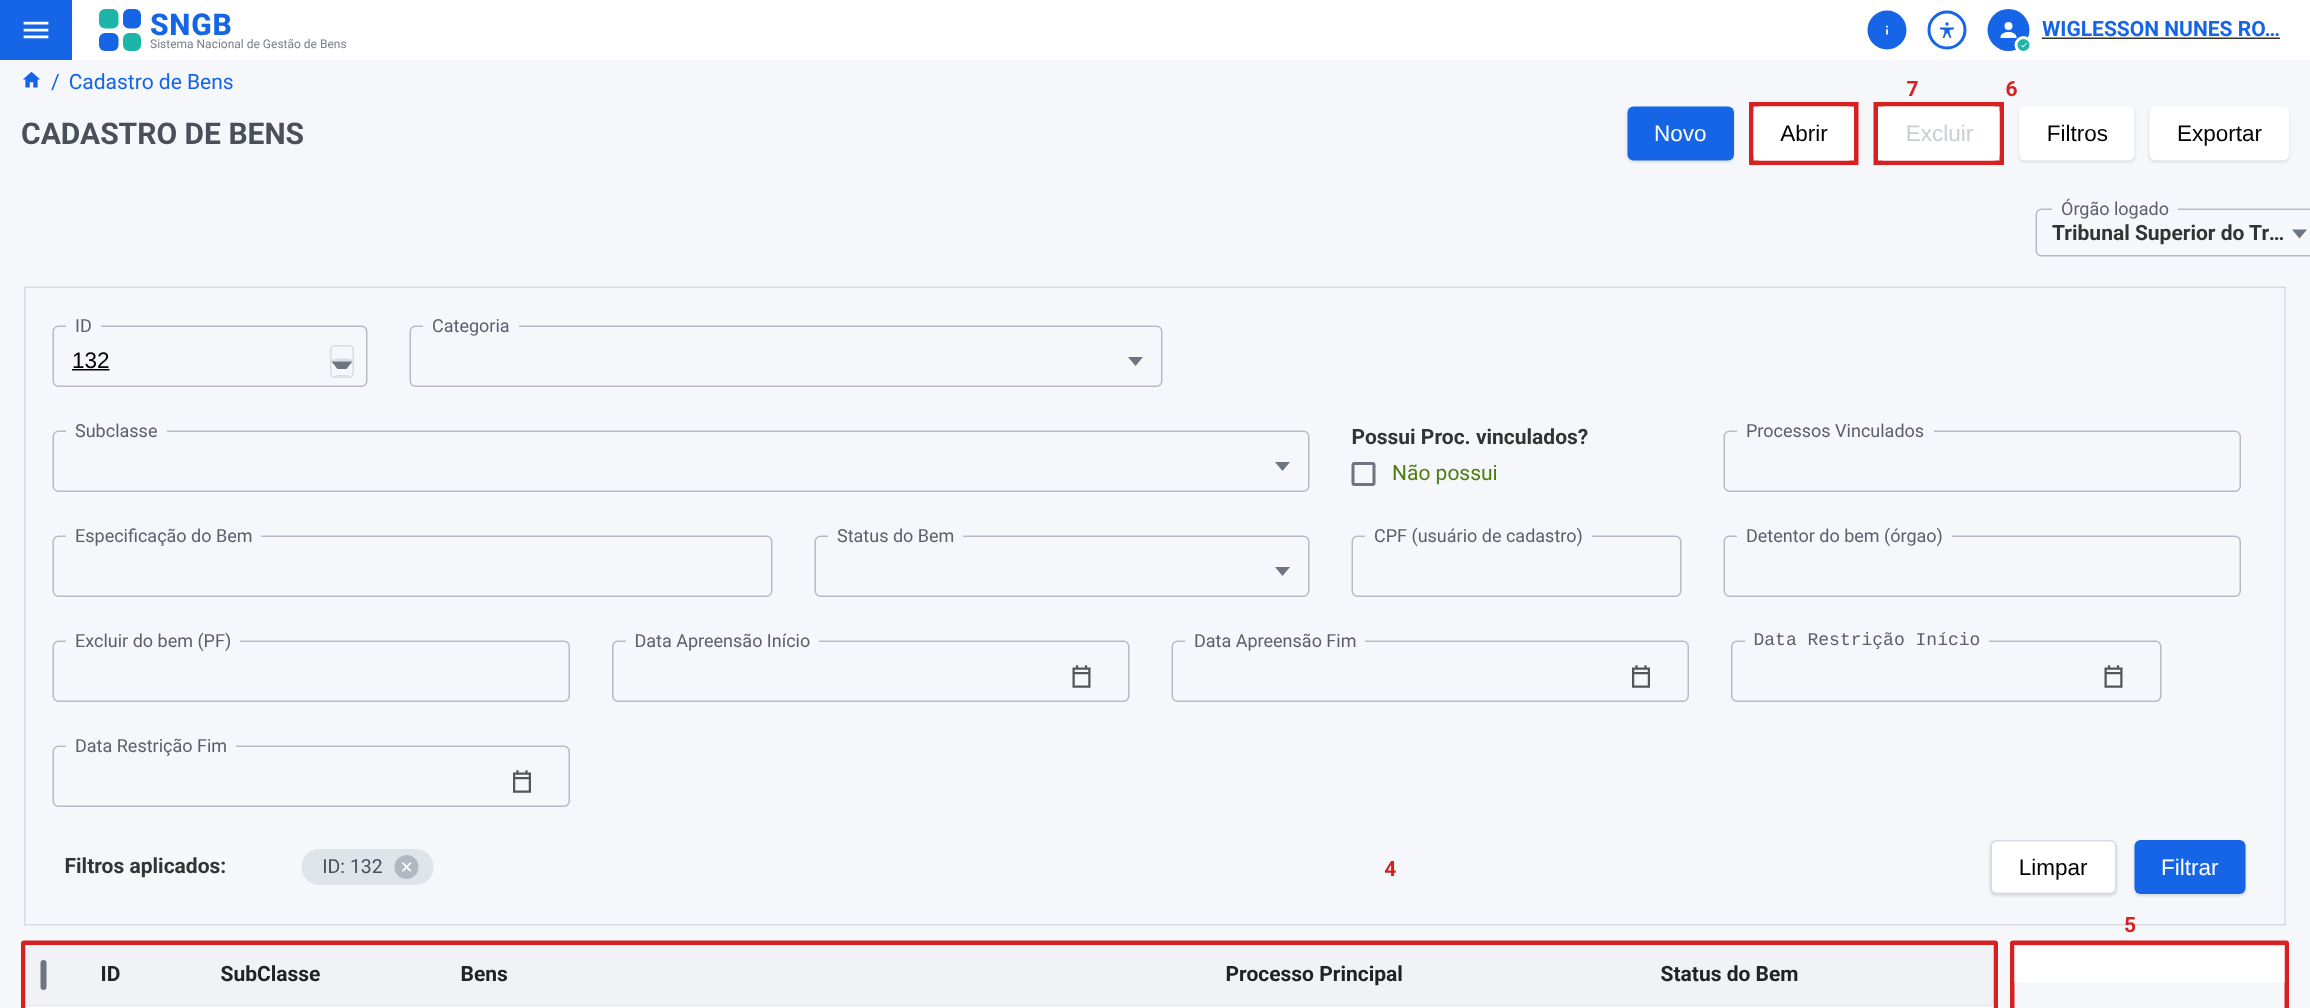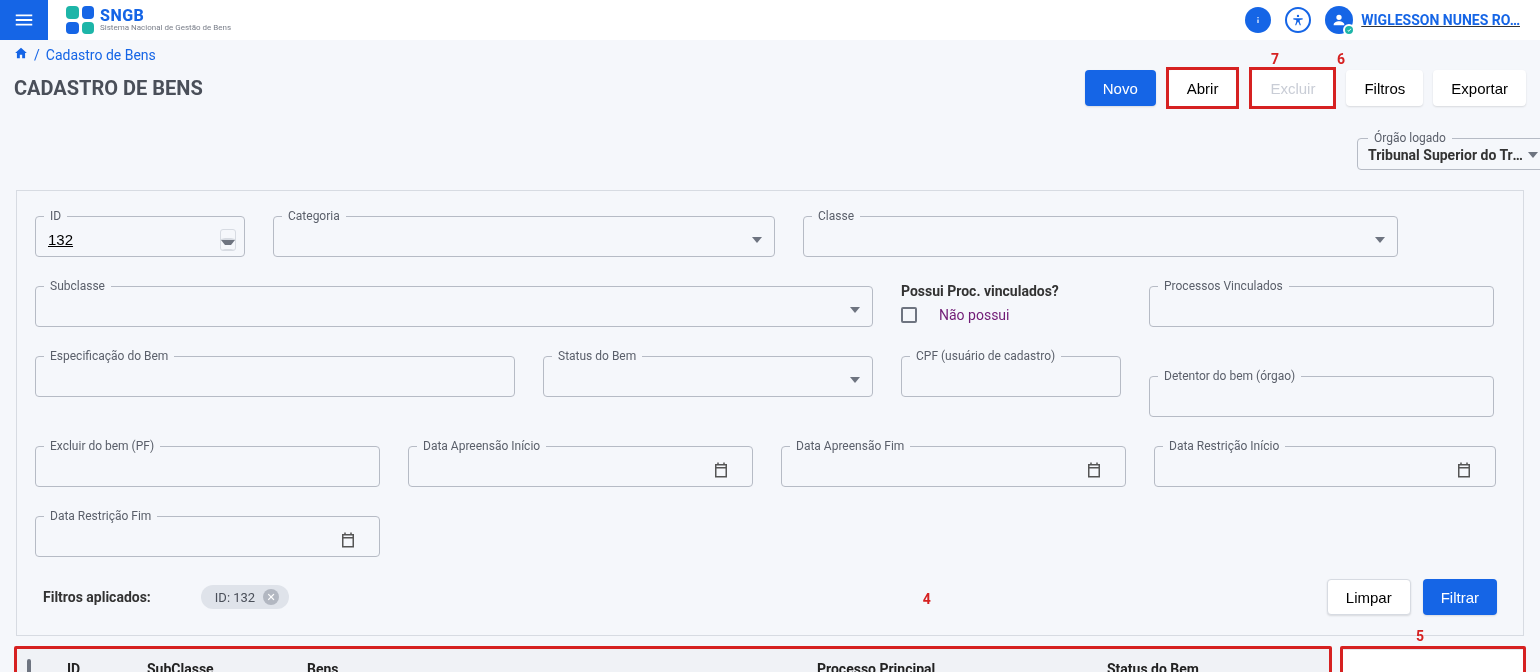--- a/index.html
+++ b/index.html
@@ -8,21 +8,21 @@
 
   
   .topbar { height: 40px; display: flex; align-items: center; background: #fff; }
   .menu-btn { width: 48px; height: 40px; background: #1565e6; display: flex; align-items: center; justify-content: center; }
   .menu-btn svg { width: 22px; height: 22px; fill: #fff; }
   .logo { display: flex; align-items: center; margin-left: 18px; gap: 6px; }
   .logo-icon { width: 28px; height: 28px; display: grid; grid-template-columns: 1fr 1fr; grid-template-rows: 1fr 1fr; gap: 3px; }
   .logo-icon span { border-radius: 4px; }
   .logo-icon span:nth-child(1){ background:#1db5a8;} .logo-icon span:nth-child(2){ background:#1565e6;} .logo-icon span:nth-child(3){ background:#1565e6;} .logo-icon span:nth-child(4){ background:#1db5a8;}
   .logo-text { display:flex; flex-direction:column; line-height:1; }
-  .logo-acronym { font-weight:800; font-size:16px; color:#1565e6; letter-spacing:0.5px; }
+  .logo-acronym { font-weight:800; font-size:20px; color:#1565e6; letter-spacing:0.5px; }
   .logo-sub { font-size:8px; color:#7a7f8a; }
   .topbar-spacer { flex:1; }
   .top-icons { display:flex; align-items:center; gap:14px; margin-right:20px;text-decoration:underline; }
   .circ-icon { width:26px; height:26px; border-radius:50%; display:flex; align-items:center; justify-content:center; }
   .circ-icon.filled { background:#1565e6; color:#fff; }
   .circ-icon.outline { border:2px solid #1565e6; color:#1565e6; }
   .circ-icon svg { width:14px; height:14px; fill:currentColor; }
   .user-chip { display:flex; align-items:center; gap:8px; font-weight:700; color:#1565e6; font-size:14px; }
   .avatar { width:28px; height:28px; border-radius:50%; background:#1565e6; display:flex; align-items:center; justify-content:center; position:relative; }
   .avatar svg { width:16px; height:16px; fill:#fff; }
@@ -61,21 +61,21 @@
   .num-field { display:flex; align-items:center; }
   .num-field input { flex:1; }
   .spinner { display:flex; flex-direction:column; border:1px solid #d7dbe2; border-radius:3px; margin-right:8px;}
   .spinner span { width:14px; height:10px; display:flex; align-items:center; justify-content:center;}
   .spinner span:first-child{ border-bottom:1px solid #d7dbe2;}
   .tri-up { width:0;height:0;border-left:4px solid transparent;border-right:4px solid transparent;border-bottom:5px solid #6e7480;}
   .tri-down { width:0;height:0;border-left:4px solid transparent;border-right:4px solid transparent;border-top:5px solid #6e7480;}
   .date-icon { width:18px;height:18px; margin-right:10px; fill:#555; }
   .checkbox-group { display:flex; flex-direction:column; gap:8px; justify-content:center; }
   .checkbox-group .label { font-size:14px; font-weight:700; }
-  .checkbox-row { display:flex; align-items:center; gap:22px; font-size:14px; color:#701a75; }
+  .checkbox-row { display:flex; align-items:center; gap:11px; font-size:14px; color:#4d7c0f; }
   .cb { width:16px; height:16px; border:2px solid #6e7480; border-radius:2px; }
 
   .applied-row { display:flex; align-items:center; padding:0 18px 12px; }
   .applied-label { font-size:14px; font-weight:700; color:#333; margin-right:50px; }
   .chip { background:#dfe3ea; border-radius:16px; padding:4px 10px 4px 14px; font-size:13px; color:#4a4f59; display:inline-flex; align-items:center; gap:8px; }
   .chip .x { width:16px; height:16px; border-radius:50%; background:#b2b7c1; color:#fff; display:flex; align-items:center; justify-content:center; font-size:11px; line-height:1;}
   .applied-spacer{ flex:1;}
   .result-actions { display:flex; gap:12px; }
 
   .table-area { margin: 10px 14px 0; position:relative; }
@@ -201,28 +201,20 @@
       </fieldset>
     </div>
     <div class="field" style="width:502px;">
       <fieldset>
           <legend>Categoria</legend>
         <div class="select-inner">
             <span class="chevron"></span>
           </div>
       </fieldset>
     </div>
-    <div class="field" style="width:595px;">
-      <fieldset>
-          <legend>Classe</legend>
-        <div class="select-inner">
-            <span class="chevron"></span>
-          </div>
-      </fieldset>
-    </div>
   </div>
 
   <div class="row">
     <div class="field" style="width:838px;">
       <fieldset>
           <legend>Subclasse</legend>
         <div class="select-inner">
             <span class="chevron"></span>
           </div>
       </fieldset>
@@ -256,21 +248,21 @@
             <span class="chevron"></span>
           </div>
       </fieldset>
     </div>
     <div class="field" style="width:220px;">
       <fieldset>
           <legend>CPF (usuário de cadastro)</legend>
           <input type="text" style="">
         </fieldset>
     </div>
-    <div class="field" style="width:345px;margin-top:20px;">
+    <div class="field" style="width:345px;">
       <fieldset>
           <legend>Detentor do bem (órgao)</legend>
           <input type="text" style="">
         </fieldset>
     </div>
   </div>
 
   <div class="row">
     <div class="field" style="width:345px;">
       <fieldset>
@@ -291,21 +283,21 @@
     <div class="field" style="width:345px;">
       <fieldset>
           <legend>Data Apreensão Fim</legend>
         <div class="select-inner">
             <svg class="date-icon" viewBox="0 0 24 24">
               <path d="M7 2h2v2h6V2h2v2h3v18H4V4h3zM6 10v10h12V10zM6 6v2h12V6z"></path>
             </svg>
           </div>
       </fieldset>
     </div>
-    <div class="field" style="width:342px;">
+    <div class="field" style="width:287px;font-family:Liberation Mono, monospace;">
       <fieldset>
           <legend>Data Restrição Início</legend>
         <div class="select-inner">
             <svg class="date-icon" viewBox="0 0 24 24">
               <path d="M7 2h2v2h6V2h2v2h3v18H4V4h3zM6 10v10h12V10zM6 6v2h12V6z"></path>
             </svg>
           </div>
       </fieldset>
     </div>
   </div>

